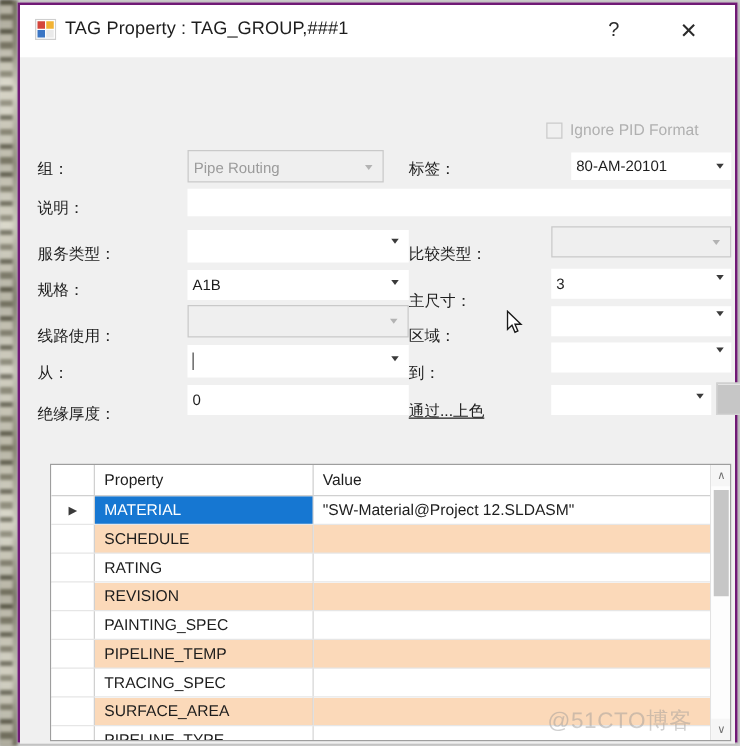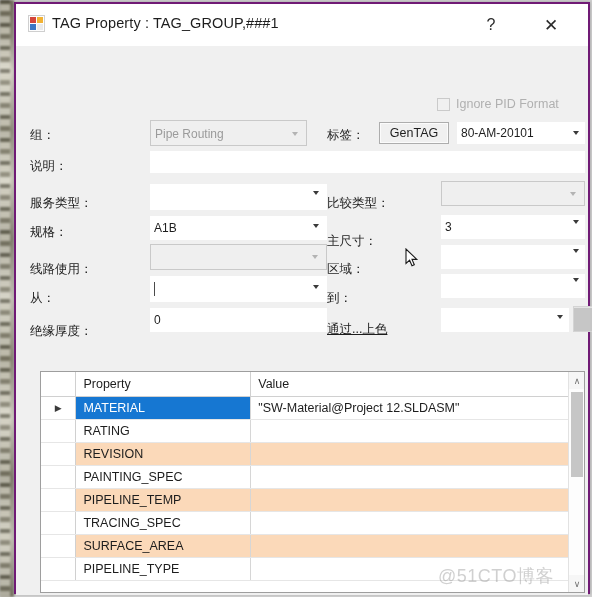--- a/index.html
+++ b/index.html
@@ -209,21 +209,20 @@
       <span class="cb-lbl">Ignore PID Format</span>
     </div>
 
     <span class="lbl" style="left:14px;top:81px;">组：</span>
     <div class="fld disabled" style="left:134px;top:74px;width:157px;height:26px;line-height:22px;">
       <span>Pipe Routing</span>
       <span class="arrow dim" style="right:8px;top:11px;"></span>
     </div>
 
     <span class="lbl" style="left:311px;top:81px;">标签：</span>
-    <div class="btn" style="left:363px;top:76px;width:70px;height:22px;">GenTAG</div>
     <div class="fld" style="left:441px;top:76px;width:128px;height:22px;line-height:18px;">
       <span>80-AM-20101</span>
       <span class="arrow" style="right:6px;top:9px;"></span>
     </div>
 
     <span class="lbl" style="left:14px;top:112px;">说明：</span>
     <div class="fld" style="left:134px;top:105px;width:435px;height:22px;line-height:18px;">
       <span></span>
     </div>
 
@@ -302,20 +301,25 @@
             <th>Property</th>
             <th>Value</th>
           </tr>
         </thead>
         <tbody id="grid-body">
             <tr class="active">
               <td class="sel-c">▶</td>
               <td class="p">MATERIAL</td>
               <td class="v">"SW-Material@Project 12.SLDASM"</td>
             </tr>
+            <tr class="odd">
+              <td class="sel-c"></td>
+              <td class="p">SCHEDULE</td>
+              <td class="v"></td>
+            </tr>
             <tr class="even">
               <td class="sel-c"></td>
               <td class="p">RATING</td>
               <td class="v"></td>
             </tr>
             <tr class="odd">
               <td class="sel-c"></td>
               <td class="p">REVISION</td>
               <td class="v"></td>
             </tr>

